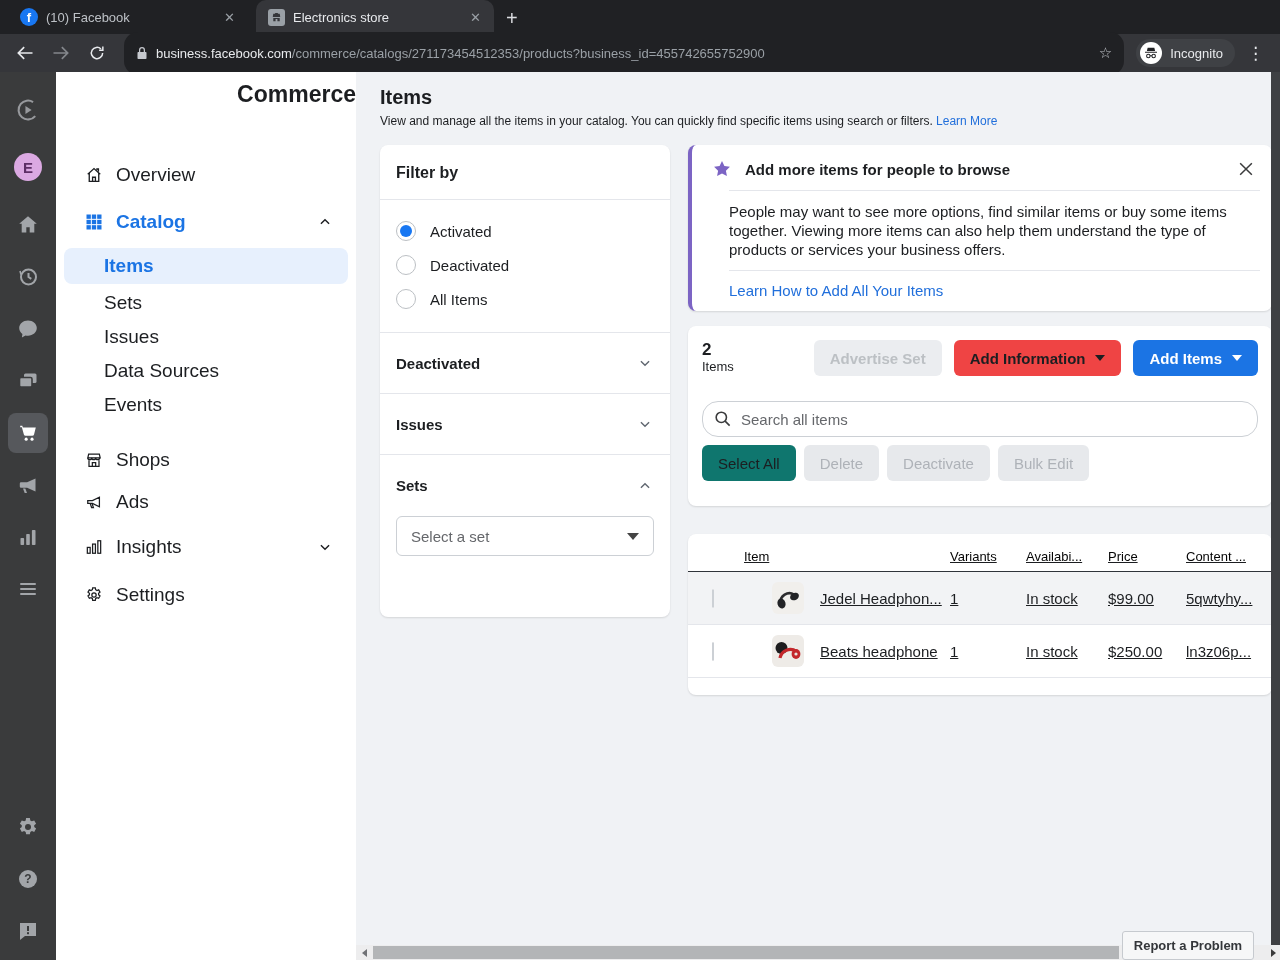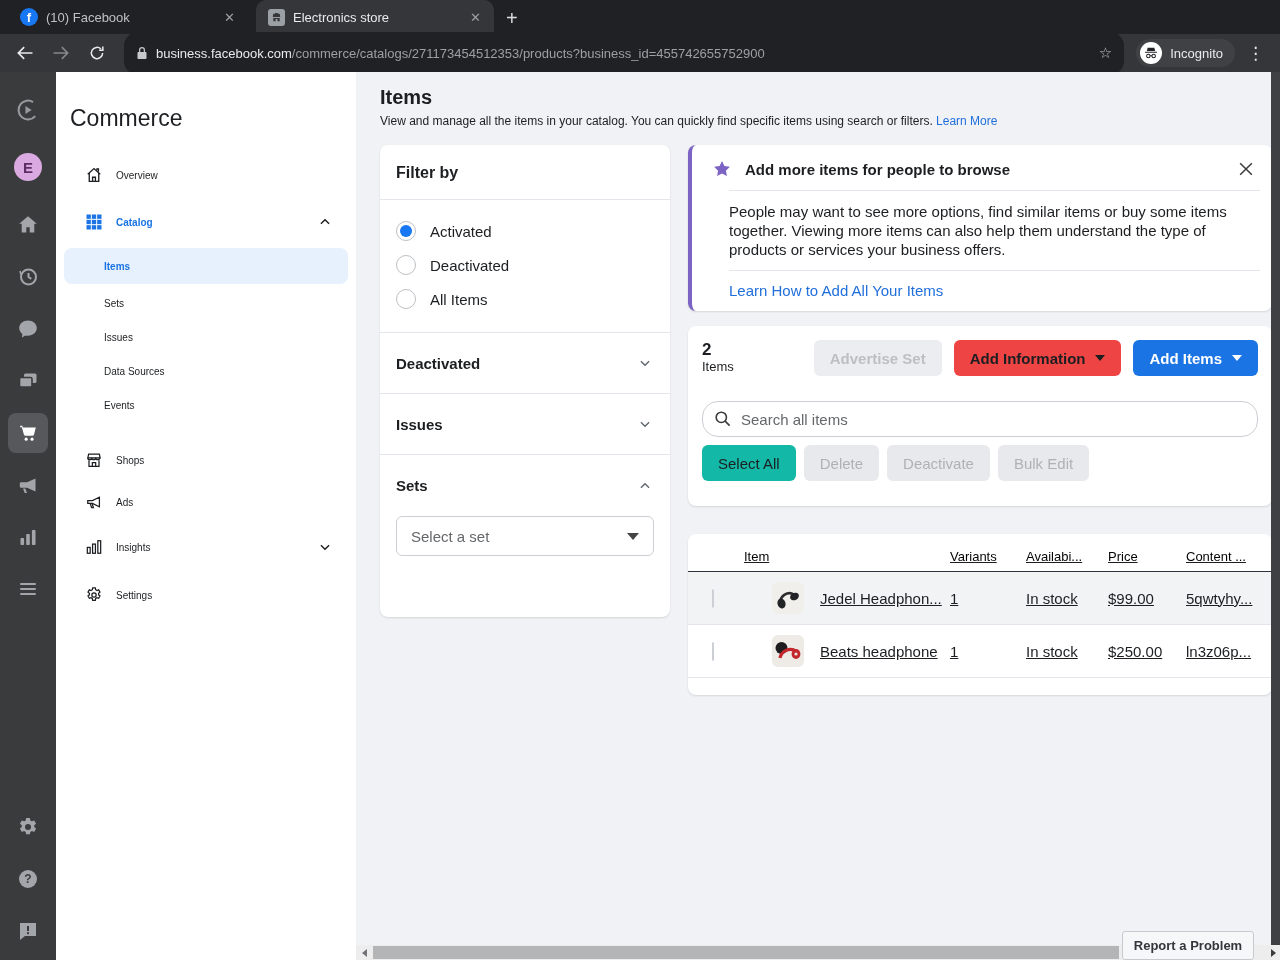--- a/index.html
+++ b/index.html
@@ -28,23 +28,23 @@
   .kebab { color:#e8eaed; font-size:17px; padding:0 6px; }
 
   
   .rail { position:absolute; left:0; top:72px; width:56px; bottom:0; background:#3a3b3c; }
   .rail-ic { position:absolute; left:16px; width:24px; height:24px; color:#a2a5a9; }
   .rail-avatar { position:absolute; left:14px; width:28px; height:28px; border-radius:50%; background:#dba9e2; color:#5d2e66; font-weight:bold; font-size:15px; display:flex; align-items:center; justify-content:center; }
   .rail-sel { position:absolute; left:8px; top:341px; width:40px; height:40px; background:#56585c; border-radius:8px; display:flex; align-items:center; justify-content:center; color:#fff; }
 
   
   .side { position:absolute; left:56px; top:72px; width:300px; bottom:0; background:#fff; }
-  .side-title { padding:33px 0 0 14px; font-size:23px; font-weight:normal; height:56px; }
+  .side-title { padding:9px 0 0 14px; font-size:23px; font-weight:bold; height:56px;text-align:right; }
   .nav { margin-top:24px; }
-  .nav-row { display:flex; align-items:center; font-size:10px; padding-left:28px; gap:12px; position:relative; }
+  .nav-row { display:flex; align-items:center; font-size:19px; padding-left:28px; gap:12px; position:relative; }
   .nav-row .lbl { flex:1; }
   .nav-sub { padding-left:48px; }
   .nav-chev { position:absolute; right:24px; }
   .row-overview { height:46px; }
   .row-catalog { height:48px; color:#1b74e4; font-weight:bold; }
   .row-items { height:36px; margin:2px 8px; border-radius:8px; background:#e7f0fd; color:#1b74e4; font-weight:bold; padding-left:40px; }
   .row-s34 { height:34px; }
   .row-shops { height:42px; margin-top:17px; }
   .row-ads { height:42px; }
   .row-insights { height:48px; }
@@ -91,21 +91,21 @@
   .btn .caret { width:0; height:0; border-left:5px solid transparent; border-right:5px solid transparent; border-top:6px solid currentColor; }
   .btn-disabled { background:#ebedf0; color:#bcc0c4; }
   .btn-secondary { background:#ef4444; color:#1c1e21; }
   .btn-primary { background:#1b74e4; color:#fff; }
   .searchwrap { position:relative; margin-top:25px; }
   .searchwrap input { width:100%; height:36px; border:1px solid #ccd0d5; border-radius:16px; padding:0 12px 0 38px; font-size:15px; font-family:inherit; color:#1c1e21; outline:none; background:#fff; }
   .searchwrap input::placeholder { color:#65676b; }
   .search-ic { position:absolute; left:11px; top:8px; color:#3a3b3c; }
   .tb-row3 { display:flex; gap:8px; margin-top:8px; }
   .sbtn { height:36px; border-radius:6px; font-size:15px; padding:0 16px; display:inline-flex; align-items:center; border:none; font-family:inherit; }
-  .sbtn-on { background:#14b8a6; color:#1c1e21; }
+  .sbtn-on { background:#0f766e; color:#1c1e21; }
   .sbtn-off { background:#e7e9ec; color:#aeb2b8; }
 
   
   .gcard { left:332px; top:462px; width:584px; height:161px; overflow:hidden;text-decoration:underline; }
   .t-grid { display:grid; grid-template-columns:56px 28px 48px 130px 76px 82px 78px 1fr; align-items:center; }
   .t-head { margin-top:8px; height:30px; display:grid; grid-template-columns:56px 206px 76px 82px 78px 1fr; align-items:center; font-size:13px; color:#050505; border-bottom:1px solid #30343a; }
   .t-row { height:53px; font-size:15px; }
   .t-row.hl { background:#f2f3f5; border-bottom:1px solid #e4e6eb; }
   .t-row.plain { border-bottom:1px solid #e4e6eb; }
   .cb { width:20px; height:20px; margin-left:24px; border:1.5px solid #ccd0d5; border-radius:4px; background:#fff; }

